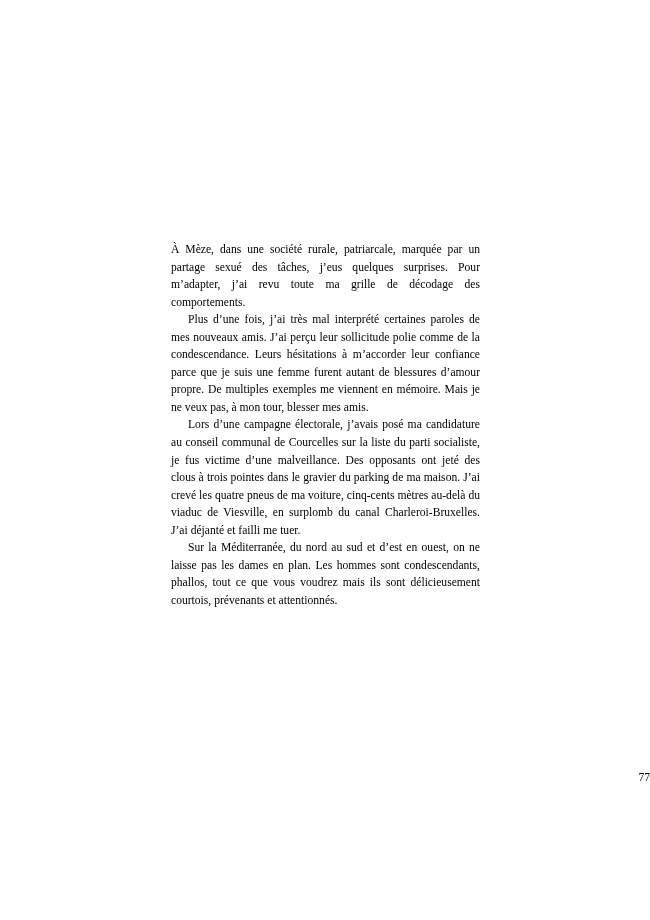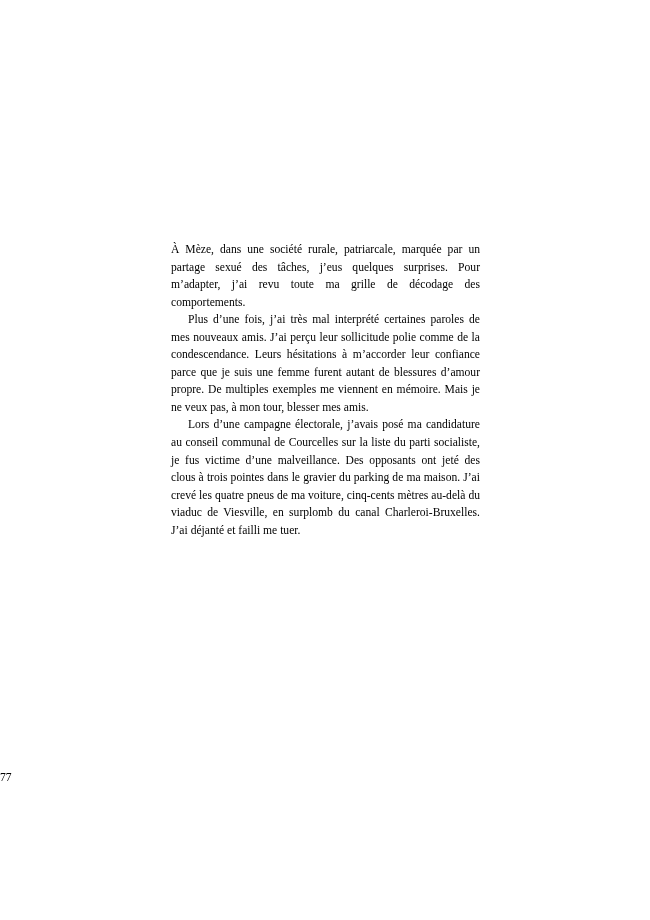--- a/index.html
+++ b/index.html
@@ -38,31 +38,32 @@
     text-indent: 17px;
   }
   .para em {
     font-style: italic;
   }
   .page-number {
     position: absolute;
     left: 0;
     top: 771px;
     width: 650px;
-    text-align: left;
+    text-align: right;
     font-size: 11.6px;
     line-height: 14px;
   }
 </style>
 </head>
 <body>
 
 <div class="page">
 
   <div class="text-block">
     <p class="para">À Mèze, dans une société rurale, patriarcale, marquée par un partage sexué des tâches, j’eus quelques surprises. Pour m’adapter, j’ai revu toute ma grille de décodage des comportements.</p>
     <p class="para indent">Plus d’une fois, j’ai très mal interprété certaines paroles de mes nouveaux amis. J’ai perçu leur sollicitude polie comme de la condescendance. Leurs hésitations à m’accorder leur confiance parce que je suis une femme furent autant de blessures d’amour propre. De multiples exemples me viennent en mémoire. Mais je ne veux pas, à mon tour, blesser mes amis.</p>
     <p class="para indent">Lors d’une campagne électorale, j’avais posé ma candidature au conseil communal de Courcelles sur la liste du parti socialiste, je fus victime d’une malveillance. Des opposants ont jeté des clous à trois pointes dans le gravier du parking de ma maison. J’ai crevé les quatre pneus de ma voiture, cinq-cents mètres au-delà du viaduc de Viesville, en surplomb du canal Charleroi-Bruxelles. J’ai déjanté et failli me tuer.</p>
+    <p class="para indent">Sur la Méditerranée, du nord au sud et d’est en ouest, on ne laisse pas les dames en plan. Les hommes sont condescendants, phallos, tout ce que vous voudrez mais ils sont délicieusement courtois, prévenants et attentionnés.</p>
   </div>
 
   <div class="page-number">77</div>
 
 </div>
 
 </body></html>

